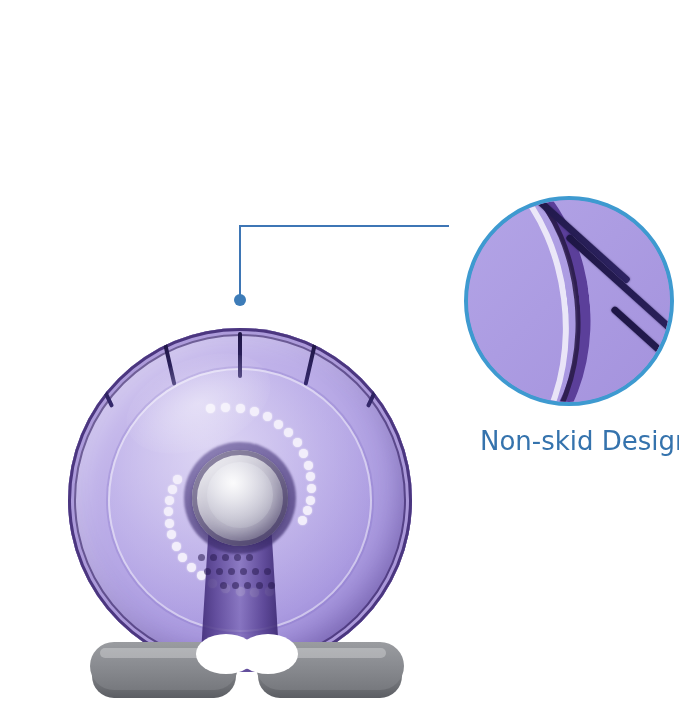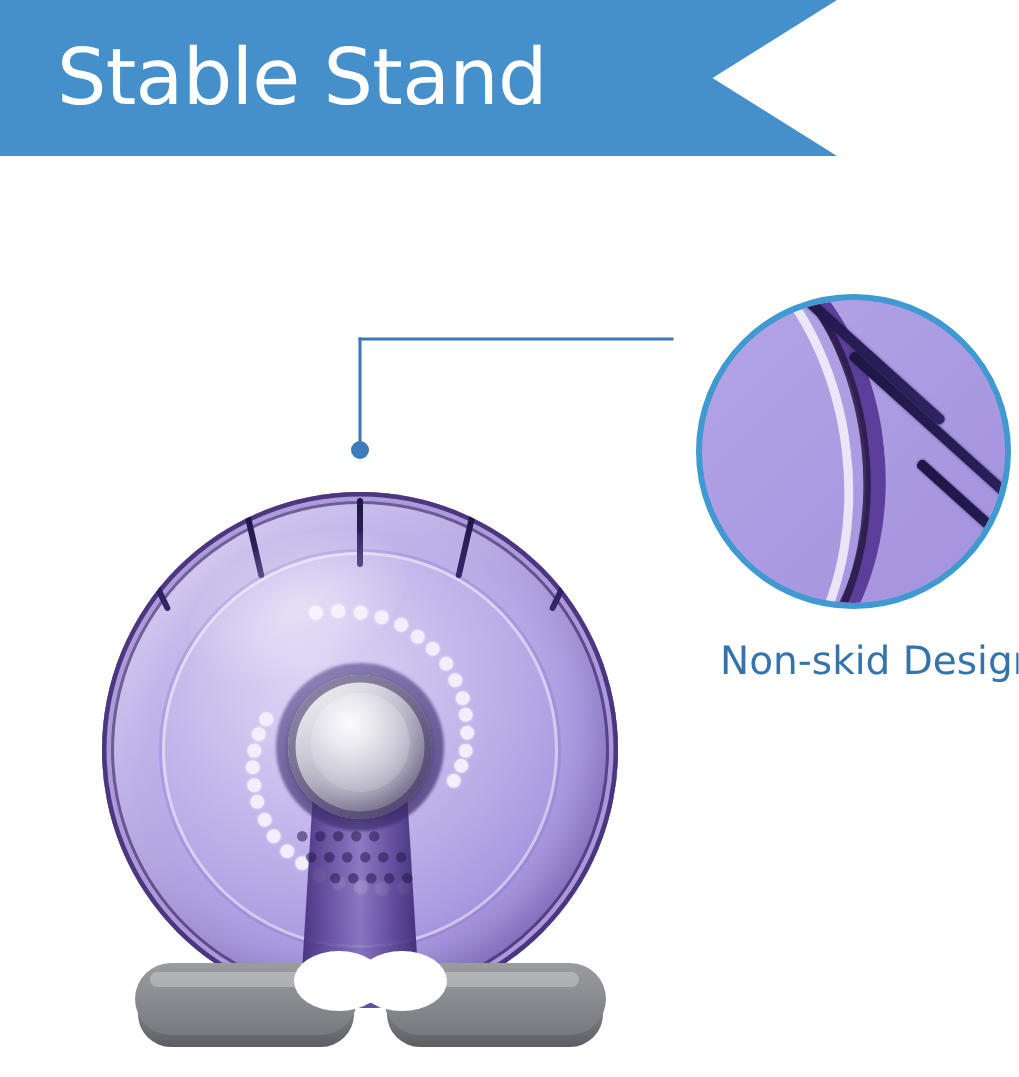--- a/index.html
+++ b/index.html
@@ -367,24 +367,20 @@
     height: 10px;
     border-radius: 8px;
     background: rgba(255,255,255,0.28);
   }
 </style>
 </head>
 <body>
 
 <div id="page">
 
-  <div class="banner">
-    <div class="banner-shape"></div>
-    <div class="banner-title">Stable Stand</div>
-  </div>
 
   <div class="leader">
     <div class="leader-h"></div>
     <div class="leader-v"></div>
     <div class="leader-dot"></div>
   </div>
 
   <div class="magnifier">
     <div class="mag-inner">
       <div class="mag-rim3"></div>

